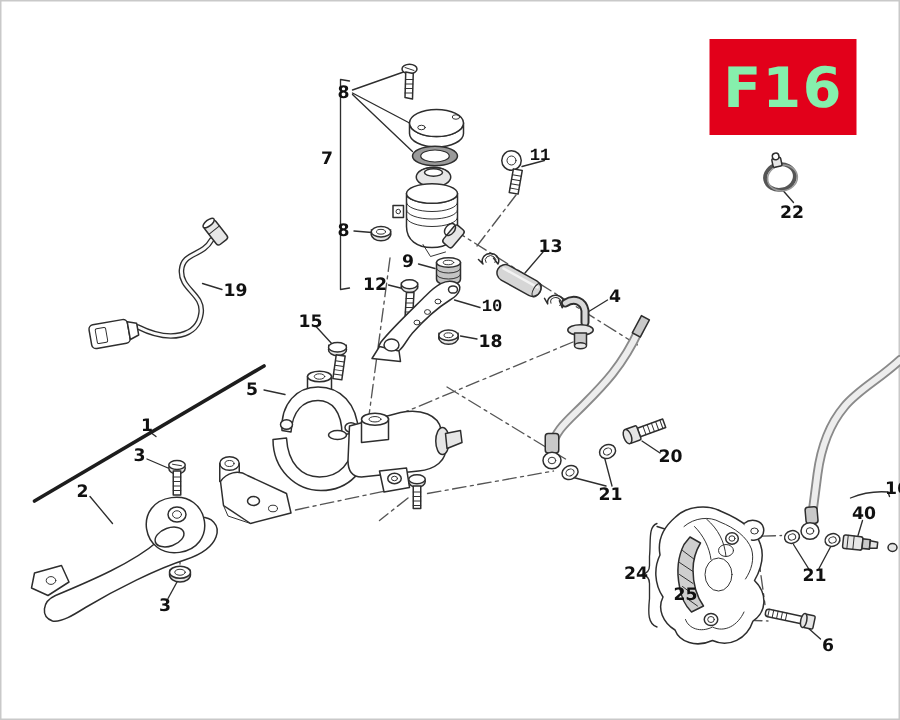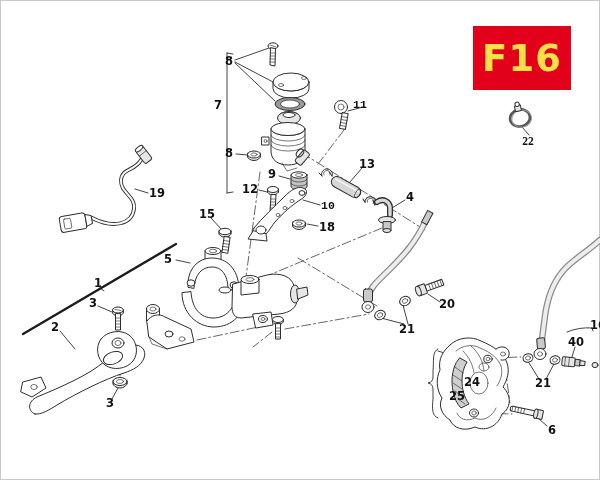--- a/index.html
+++ b/index.html
@@ -9,21 +9,21 @@
   svg{position:absolute;left:0;top:0;}
   svg *{stroke-linecap:round;stroke-linejoin:round;}
   .ln{fill:none;stroke:#2e2e2e;stroke-width:1;}
   .fw{fill:#ffffff;stroke:#2e2e2e;stroke-width:1;}
   .fg{fill:#e6e6e6;stroke:#2e2e2e;stroke-width:1;}
   .fd{fill:#c9c9c9;stroke:#2e2e2e;stroke-width:1;}
   .thin{stroke-width:0.65;}
   .leader{stroke:#2e2e2e;stroke-width:0.9;fill:none;}
   .dash{stroke:#555;stroke-width:0.9;fill:none;stroke-dasharray:9 3 2 3;}
   .badge{position:absolute;left:472px;top:25px;width:98px;height:64px;display:flex;
-         align-items:center;justify-content:center;color:#fde047;font-weight:bold;
+         align-items:center;justify-content:center;color:#86efac;font-weight:bold;
          font-size:37px;letter-spacing:1px;}
   .callout{position:absolute;transform:translate(-50%,-50%);font-size:11.5px;
            font-weight:bold;color:#111;white-space:nowrap;}
 </style>
 </head>
 <body>
 
 <div class="stage">
 
 <svg width="600" height="480" viewBox="0 0 600 480">
@@ -386,22 +386,22 @@
       <span class="callout" style="left: 409px; top: 196px;">4</span>
       <span class="callout" style="left: 156px; top: 192px;">19</span>
       <span class="callout" style="left: 206px; top: 213px;">15</span>
       <span class="callout" style="left: 167px; top: 258px;">5</span>
       <span class="callout" style="left: 97px; top: 282px;">1</span>
       <span class="callout" style="left: 92px; top: 302px;">3</span>
       <span class="callout" style="left: 54px; top: 326px;">2</span>
       <span class="callout" style="left: 109px; top: 402px;">3</span>
       <span class="callout" style="left: 446px; top: 303px;">20</span>
       <span class="callout" style="left: 406px; top: 328px;">21</span>
-      <span class="callout" style="left: 527px; top: 140px; font-family: Liberation Serif, serif;">22</span>
+      <span class="callout" style="left: 527px; top: 140px;">22</span>
       <span class="callout" style="left: 575px; top: 341px;">40</span>
       <span class="callout" style="left: 542px; top: 382px;">21</span>
-      <span class="callout" style="left: 423px; top: 381px; margin-left: 48px;">24</span>
+      <span class="callout" style="left: 423px; top: 381px;">24</span>
       <span class="callout" style="left: 440px; top: 395px; padding-left: 32px;">25</span>
       <span class="callout" style="left: 551px; top: 429px;">6</span>
       <span class="callout" style="left: 597px; top: 324px;">16</span>
     </div>
 
 </div>
 
 </body></html>

